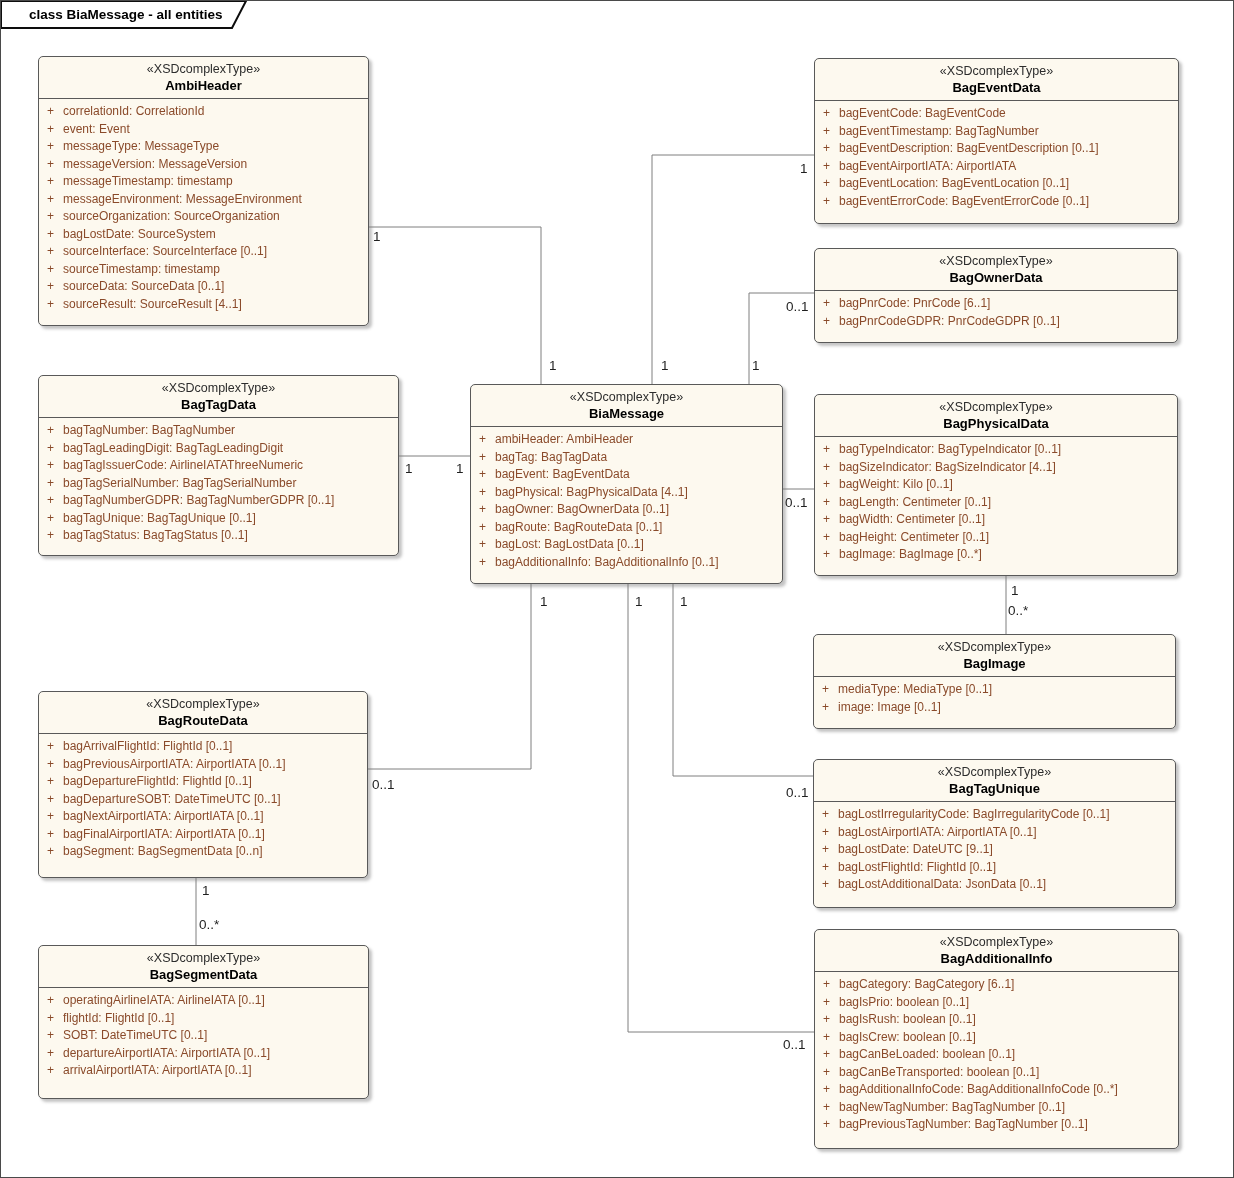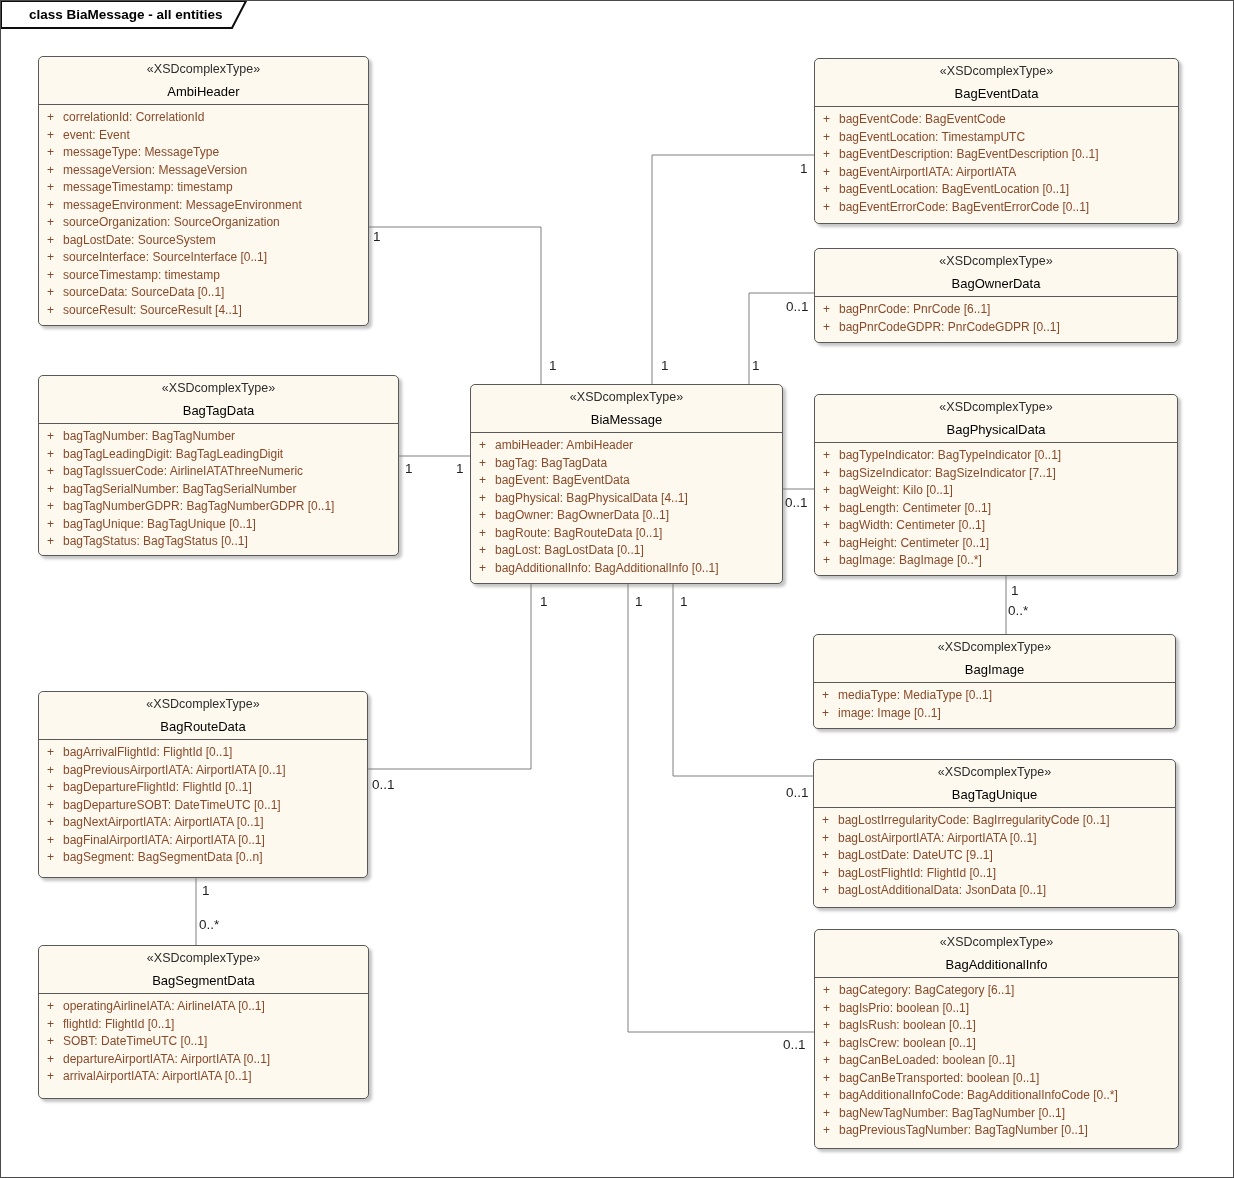--- a/index.html
+++ b/index.html
@@ -9,21 +9,21 @@
     font-family:"Liberation Sans","DejaVu Sans",sans-serif;
   }
   svg.wires { position:absolute; left:0; top:0; pointer-events:none; }
   .class-box {
     position:absolute; background:var(--box_fill,#fdf9ef);
     border:1.5px solid var(--box_border,#595959); border-radius:5px;
     box-shadow:3px 3px 3px rgba(125,125,125,0.45); box-sizing:border-box;
   }
   .box-header { text-align:center; padding:5px 4px 4px 4px; border-bottom:1.2px solid var(--box_border,#595959); }
   .stereotype { font-size:12.5px; color:#2d2d2d; line-height:15px; }
-  .cname { font-size:13px; font-weight:normal; color:#000000; line-height:16px; margin-top:7px; }
+  .cname { font-size:13px; font-weight:bold; color:#000000; line-height:16px; margin-top:1px; }
   .attrs { padding:4px 4px 2px 0; }
   .attr-row { display:flex; line-height:17.5px; font-size:12px; color:var(--attribute_text,#8a4a2a); white-space:nowrap; }
   .vis { width:24px; padding-left:8px; box-sizing:border-box; flex:none; }
   .mult { position:absolute; font-size:13.5px; color:var(--label_text,#1f1f1f); line-height:14px; }
   .frame-tab-svg { position:absolute; left:0; top:0; }
   .frame-title {
     position:absolute; left:28px; top:6px; font-size:13.5px; font-weight:bold; color:#000000;
   }
 </style>
 </head>
@@ -108,21 +108,21 @@
       <div class="stereotype">«XSDcomplexType»</div>
       <div class="cname">BagEventData</div>
     </div>
     <div class="attrs">
         <div class="attr-row">
           <span class="vis">+</span>
           <span class="attr-text">bagEventCode: BagEventCode</span>
         </div>
         <div class="attr-row">
           <span class="vis">+</span>
-          <span class="attr-text">bagEventLocation: TimestampUTC</span>
+          <span class="attr-text">bagEventTimestamp: BagTagNumber</span>
         </div>
         <div class="attr-row">
           <span class="vis">+</span>
           <span class="attr-text">bagEventDescription: BagEventDescription [0..1]</span>
         </div>
         <div class="attr-row">
           <span class="vis">+</span>
           <span class="attr-text">bagEventAirportIATA: AirportIATA</span>
         </div>
         <div class="attr-row">
@@ -236,21 +236,21 @@
       <div class="stereotype">«XSDcomplexType»</div>
       <div class="cname">BagPhysicalData</div>
     </div>
     <div class="attrs">
         <div class="attr-row">
           <span class="vis">+</span>
           <span class="attr-text">bagTypeIndicator: BagTypeIndicator [0..1]</span>
         </div>
         <div class="attr-row">
           <span class="vis">+</span>
-          <span class="attr-text">bagSizeIndicator: BagSizeIndicator [7..1]</span>
+          <span class="attr-text">bagSizeIndicator: BagSizeIndicator [4..1]</span>
         </div>
         <div class="attr-row">
           <span class="vis">+</span>
           <span class="attr-text">bagWeight: Kilo [0..1]</span>
         </div>
         <div class="attr-row">
           <span class="vis">+</span>
           <span class="attr-text">bagLength: Centimeter [0..1]</span>
         </div>
         <div class="attr-row">

